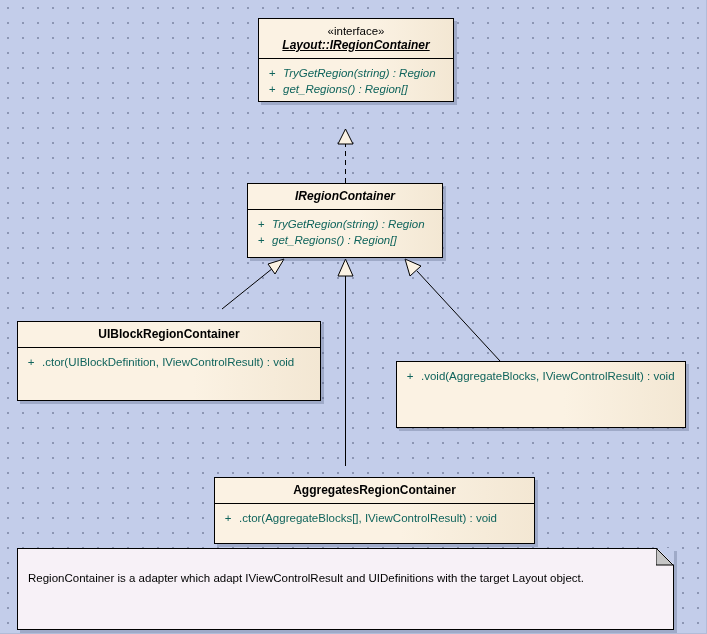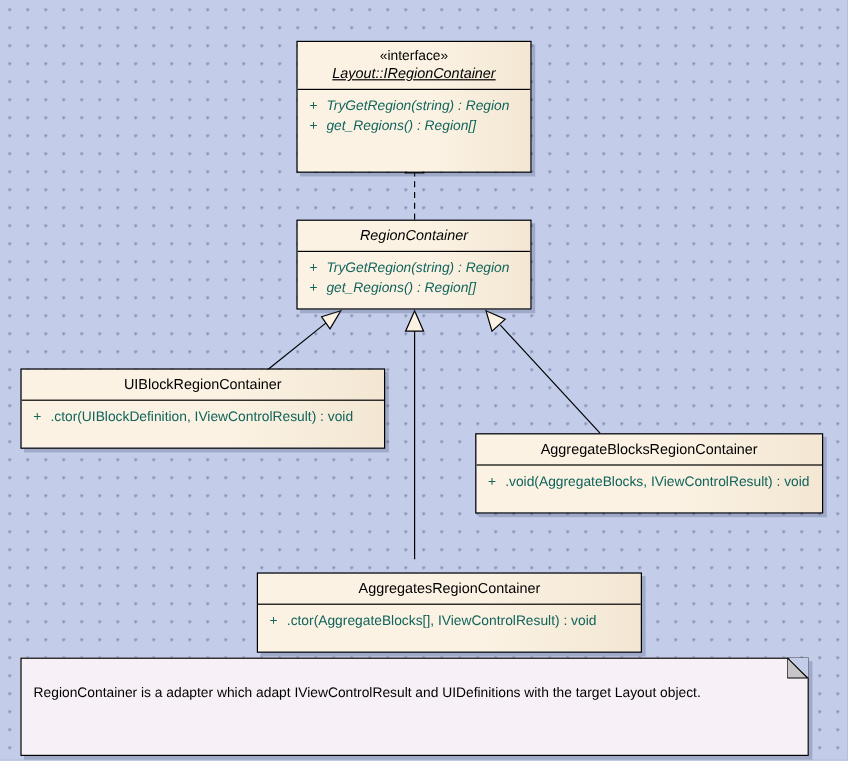--- a/index.html
+++ b/index.html
@@ -52,21 +52,21 @@
     display: block;
     font-size: 11.5px;
     line-height: 14px;
     font-weight: normal;
     color: #000000;
   }
   .cls-name {
     display: block;
     font-size: 12px;
     line-height: 15px;
-    font-weight: normal;
+    font-weight: bold;
     color: #000000;
     white-space: nowrap;
   }
   .cls-name.abstract {
     font-style: italic;
     text-decoration: underline;
   }
   .cls-name.italic-only {
     font-style: italic;
   }
@@ -90,27 +90,27 @@
   .member .sig {
     flex: 1 1 auto;
     white-space: nowrap;
   }
   .member.italic .sig,
   .member.italic .vis {
     font-style: italic;
   }
   
   #box-iregioncontainer {
-    left: 247px; top: 18px; width: 196px; height: 110px; margin-top: 16px;
+    left: 258px; top: 18px; width: 196px; height: 84px;
   }
   #box-regioncontainer {
     left: 247px; top: 183px; width: 196px; height: 75px;
   }
   #box-uiblockregioncontainer {
-    left: 17px; top: 307px; width: 304px; height: 67px;
+    left: 17px; top: 321px; width: 304px; height: 80px;
   }
   #box-aggregateblocksregioncontainer {
     left: 396px; top: 361px; width: 290px; height: 67px;
   }
   #box-aggregatesregioncontainer {
     left: 214px; top: 477px; width: 321px; height: 67px;
   }
   
   #note-adapter {
     position: absolute;
@@ -179,21 +179,21 @@
       </div>
       <div class="member italic">
         <span class="vis">+</span>
         <span class="sig">get_Regions() : Region[]</span>
       </div>
     </div>
   </div>
 
   <div class="uml-box" id="box-regioncontainer">
     <div class="uml-head">
-      <span class="cls-name italic-only">RegionContainer</span>
+      <span class="cls-name italic-only">IRegionContainer</span>
     </div>
     <div class="uml-members">
       <div class="member italic">
         <span class="vis">+</span>
         <span class="sig">TryGetRegion(string) : Region</span>
       </div>
       <div class="member italic">
         <span class="vis">+</span>
         <span class="sig">get_Regions() : Region[]</span>
       </div>
@@ -206,23 +206,20 @@
     </div>
     <div class="uml-members">
       <div class="member">
         <span class="vis">+</span>
         <span class="sig">.ctor(UIBlockDefinition, IViewControlResult) : void</span>
       </div>
     </div>
   </div>
 
   <div class="uml-box" id="box-aggregateblocksregioncontainer">
-    <div class="uml-head">
-      <span class="cls-name">AggregateBlocksRegionContainer</span>
-    </div>
     <div class="uml-members">
       <div class="member">
         <span class="vis">+</span>
         <span class="sig">.void(AggregateBlocks, IViewControlResult) : void</span>
       </div>
     </div>
   </div>
 
   <div class="uml-box" id="box-aggregatesregioncontainer">
     <div class="uml-head">

